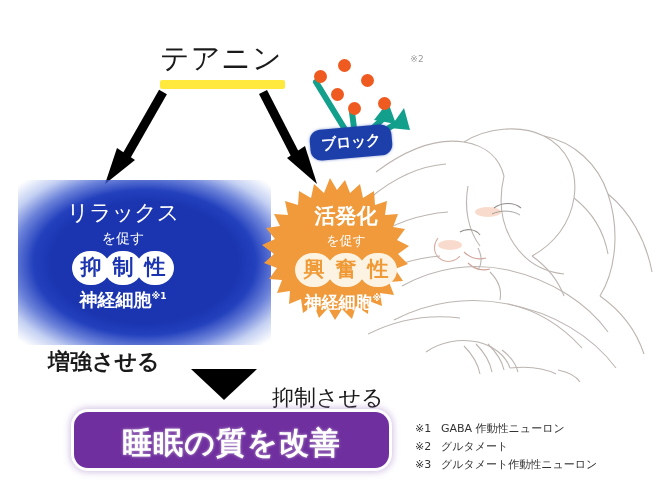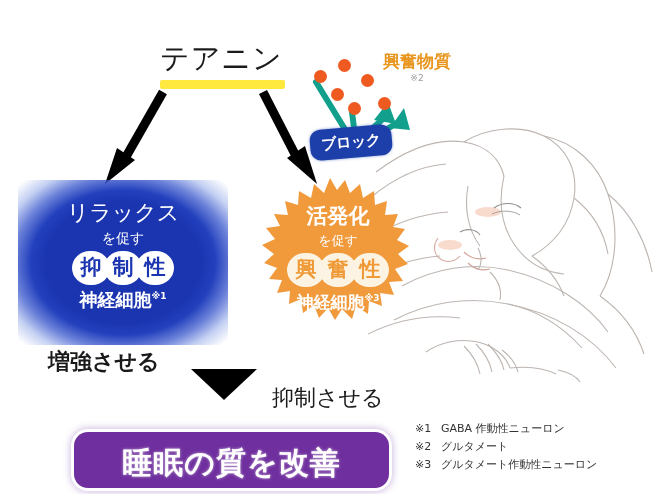--- a/index.html
+++ b/index.html
@@ -45,20 +45,21 @@
     font-size:15px;font-weight:bold;color:#fff;letter-spacing:-.5px;
     text-shadow:0 0 2px #1d3faa;white-space:nowrap;
   }
 
   
   .blue-circle{
     position:absolute;left:18px;top:180px;width:210px;height:165px;
     background:radial-gradient(ellipse at 50% 50%,
         #1b35b0 0%, #1b35b0 52%, #2340bd 62%, rgba(60,90,205,.75) 74%,
         rgba(110,140,225,.40) 85%, rgba(255,255,255,0) 97%);
+    padding-left:43px;
   }
   .blue-inner{position:absolute;left:0;top:0;width:210px;height:165px;text-align:center;}
   .blue-inner .l1{margin-top:22px;font-size:22px;color:#fff;letter-spacing:0px;line-height:1;white-space:nowrap;}
   .blue-inner .l2{margin-top:7px;font-size:14px;color:#fff;line-height:1;white-space:nowrap;}
   .blue-inner .l4{margin-top:6px;font-size:18px;color:#fff;font-weight:bold;line-height:1;white-space:nowrap;}
   .blue-inner .l4 sup{font-size:9px;vertical-align:super;}
 
   
   .pill-row{margin-top:6px;display:flex;justify-content:center;gap:-2px;}
   .pill{
@@ -68,34 +69,34 @@
   .pill b{
     position:absolute;left:0;top:6px;width:38px;text-align:center;
     font-size:21px;line-height:1;font-weight:bold;
   }
   .pill-blue b{color:#1b35b0;}
   .pill-orange{background:#fdf3e2;}
   .pill-orange b{color:#ef9a36;}
 
   
   .burst{position:absolute;left:250px;top:178px;width:160px;height:168px;}
-  .burst-inner{position:absolute;left:8px;top:0;width:160px;height:168px;text-align:center;}
+  .burst-inner{position:absolute;left:16px;top:0;width:160px;height:168px;text-align:center;}
   .burst-inner .l1{margin-top:28px;font-size:21px;color:#fff;font-weight:bold;line-height:1;white-space:nowrap;}
   .burst-inner .l2{margin-top:7px;font-size:13px;color:#fff;line-height:1;white-space:nowrap;}
   .burst-inner .l4{margin-top:7px;font-size:17px;color:#fff;font-weight:bold;line-height:1;white-space:nowrap;}
   .burst-inner .l4 sup{font-size:9px;vertical-align:super;}
 
   
   .effect{position:absolute;font-size:22px;color:#1a1a1a;white-space:nowrap;}
   #effect-left{left:48px;top:347px;font-weight:bold;}
   #effect-right{left:272px;top:347px;margin-top:36px;}
 
   
   .banner{
-    position:absolute;left:74px;top:432px;width:315px;height:56px;
+    position:absolute;left:74px;top:412px;width:315px;height:56px;
     background:#6f2f9e;border-radius:14px;
     box-shadow:0 0 0 3px #fff, 0 0 7px 4px rgba(150,110,190,.45);
   }
   .banner span{
     position:absolute;left:0;top:11px;width:315px;text-align:center;
     font-size:30px;font-weight:bold;color:#fff;letter-spacing:1px;
     text-shadow:0 0 3px rgba(255,255,255,.6);white-space:nowrap;
   }
 
   
@@ -159,21 +160,20 @@
   </svg>
 
   <div class="dot" style="left:314px;top:70px;width:13px;height:13px;"></div>
   <div class="dot" style="left:338px;top:59px;width:13px;height:13px;"></div>
   <div class="dot" style="left:331px;top:88px;width:13px;height:13px;"></div>
   <div class="dot" style="left:361px;top:74px;width:13px;height:13px;"></div>
   <div class="dot" style="left:348px;top:102px;width:13px;height:13px;"></div>
   <div class="dot" style="left:378px;top:97px;width:13px;height:13px;"></div>
 
   <div class="exc-label">
-    <div class="main">興奮物質</div>
     <div class="note">※2</div>
   </div>
 
   <div class="block-badge">
     <span>ブロック</span>
   </div>
 
   <div class="title-wrap">
     <div class="title-hl"></div>
     <div class="title-txt">テアニン</div>

